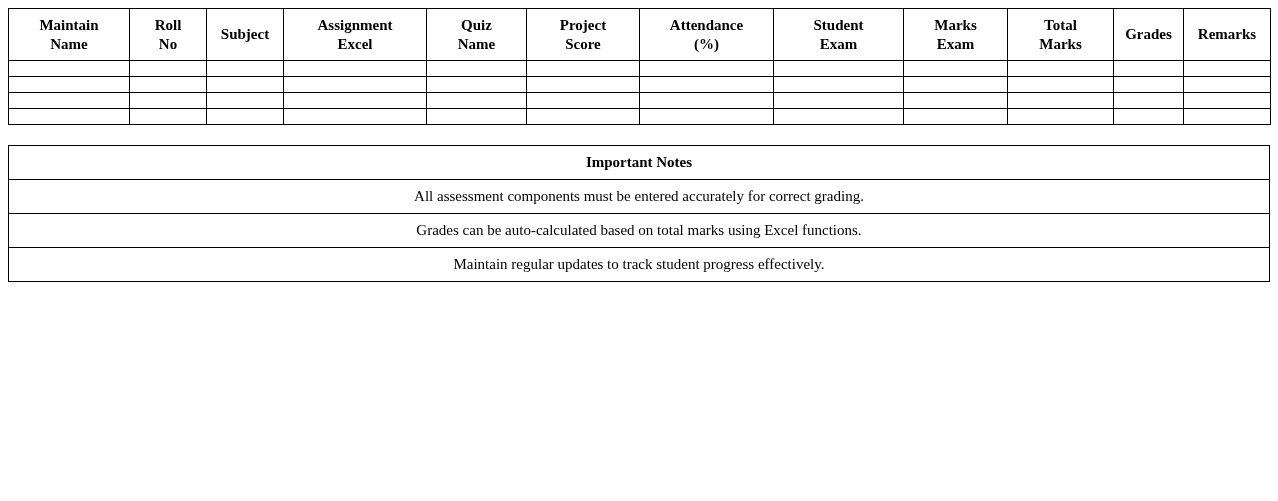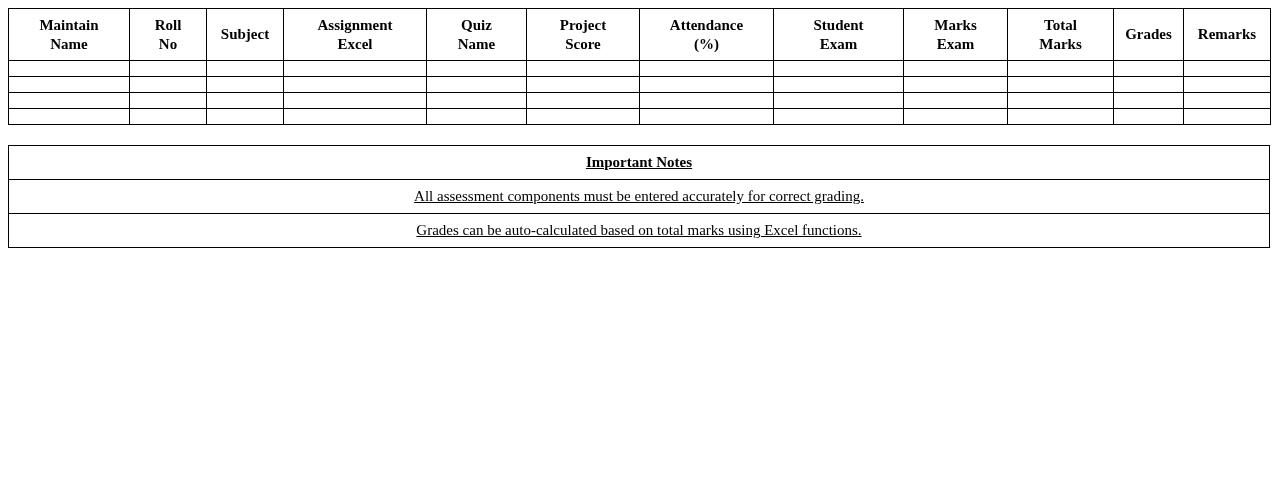--- a/index.html
+++ b/index.html
@@ -33,21 +33,20 @@
     line-height: 1.25;
     padding: 1px 2px;
   }
   .gradebook td {
     height: 16px;
     padding: 0 2px;
   }
   
   .notes {
     margin-top: 20px;
-    text-decoration: underline;
   }
   .notes th {
     height: 34px;
     font-weight: bold;
     padding: 1px 4px;
   }
   .notes td {
     height: 34px;
     font-weight: normal;
     padding: 1px 4px;
@@ -164,16 +163,19 @@
         <th>Important Notes</th>
       </tr>
     </thead>
     <tbody>
       <tr>
         <td>All assessment components must be entered accurately for correct grading.</td>
       </tr>
       <tr>
         <td>Grades can be auto-calculated based on total marks using Excel functions.</td>
       </tr>
+      <tr>
+        <td>Maintain regular updates to track student progress effectively.</td>
+      </tr>
     </tbody>
   </table>
 
 </div>
 
 </body></html>

